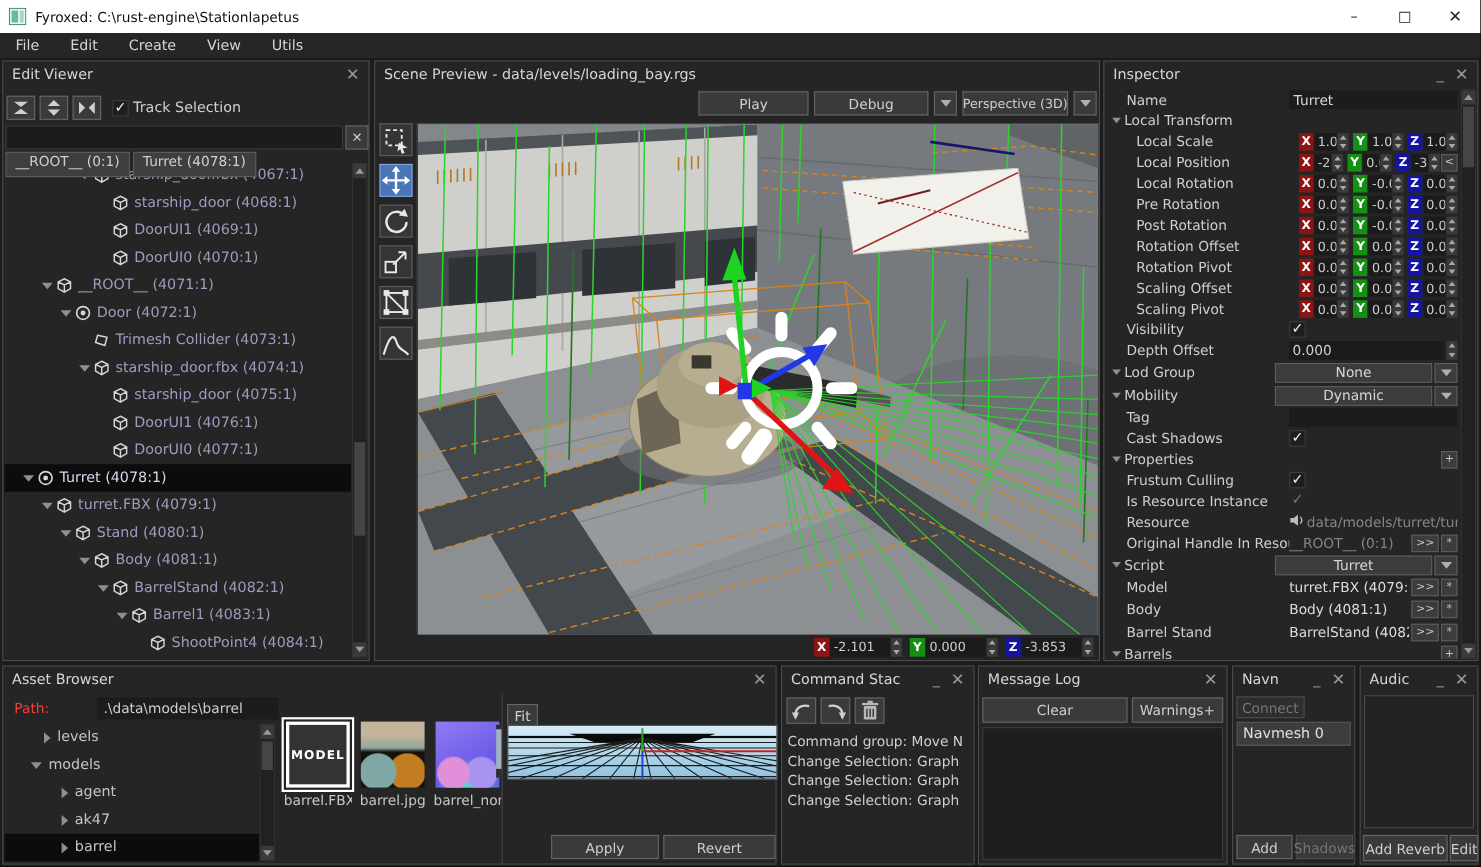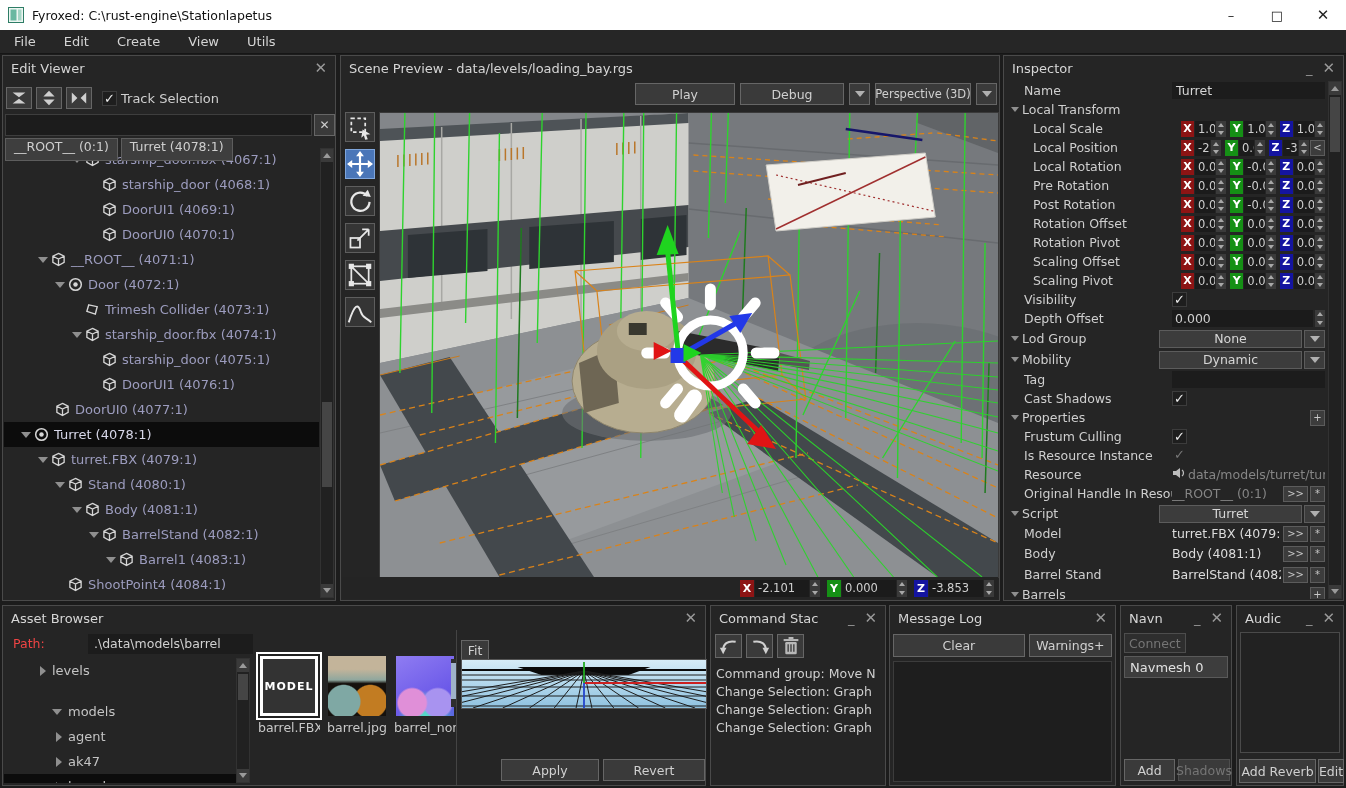--- a/index.html
+++ b/index.html
@@ -297,21 +297,21 @@
         </div>
         <div class="trow" style="padding-left: 84px;">
           <span class="texp"></span>
           <span class="tico">
             <svg width="15" height="15" viewBox="0 0 16 16">
               <path d="M8 1.5 L14 4.5 L14 11 L8 14.5 L2 11 L2 4.5 Z M2 4.5 L8 7.5 L14 4.5 M8 7.5 L8 14.5" fill="none" stroke="#d6d6d6" stroke-width="1.4"></path>
             </svg>
           </span>
           <span class="tlabel">DoorUI1 (4076:1)</span>
         </div>
-        <div class="trow" style="padding-left: 37px;">
+        <div class="trow" style="padding-left: 84px;">
           <span class="texp"></span>
           <span class="tico">
             <svg width="15" height="15" viewBox="0 0 16 16">
               <path d="M8 1.5 L14 4.5 L14 11 L8 14.5 L2 11 L2 4.5 Z M2 4.5 L8 7.5 L14 4.5 M8 7.5 L8 14.5" fill="none" stroke="#d6d6d6" stroke-width="1.4"></path>
             </svg>
           </span>
           <span class="tlabel">DoorUI0 (4077:1)</span>
         </div>
         <div class="trow sel" style="padding-left: 16px;">
           <span class="texp">
@@ -373,21 +373,21 @@
           <span class="texp">
             <i></i>
           </span>
           <span class="tico">
             <svg width="15" height="15" viewBox="0 0 16 16">
               <path d="M8 1.5 L14 4.5 L14 11 L8 14.5 L2 11 L2 4.5 Z M2 4.5 L8 7.5 L14 4.5 M8 7.5 L8 14.5" fill="none" stroke="#d6d6d6" stroke-width="1.4"></path>
             </svg>
           </span>
           <span class="tlabel">Barrel1 (4083:1)</span>
         </div>
-        <div class="trow" style="padding-left: 50px;">
+        <div class="trow" style="padding-left: 118px;">
           <span class="texp"></span>
           <span class="tico">
             <svg width="15" height="15" viewBox="0 0 16 16">
               <path d="M8 1.5 L14 4.5 L14 11 L8 14.5 L2 11 L2 4.5 Z M2 4.5 L8 7.5 L14 4.5 M8 7.5 L8 14.5" fill="none" stroke="#d6d6d6" stroke-width="1.4"></path>
             </svg>
           </span>
           <span class="tlabel">ShootPoint4 (4084:1)</span>
         </div>
       </div>
     <div class="wv-toolbar" id="wv-toolbar">
@@ -986,21 +986,21 @@
       <span class="ptitle">Asset Browser</span>
       <span class="pclose">✕</span>
     </div>
     <span class="ab-path-label">Path:</span>
     <div class="ab-path">.\data\models\barrel</div>
     <div class="ab-tree" id="ab-tree">
         <div class="frow" style="padding-left: 36px;">
           <span class="farr"></span>
           <span class="flabel">levels</span>
         </div>
-        <div class="frow" style="padding-left: 48px; margin-top: 16px;">
+        <div class="frow" style="padding-left: 24px;">
           <span class="farr open"></span>
           <span class="flabel">models</span>
         </div>
         <div class="frow" style="padding-left: 52px;">
           <span class="farr"></span>
           <span class="flabel">agent</span>
         </div>
         <div class="frow" style="padding-left: 52px;">
           <span class="farr"></span>
           <span class="flabel">ak47</span>

